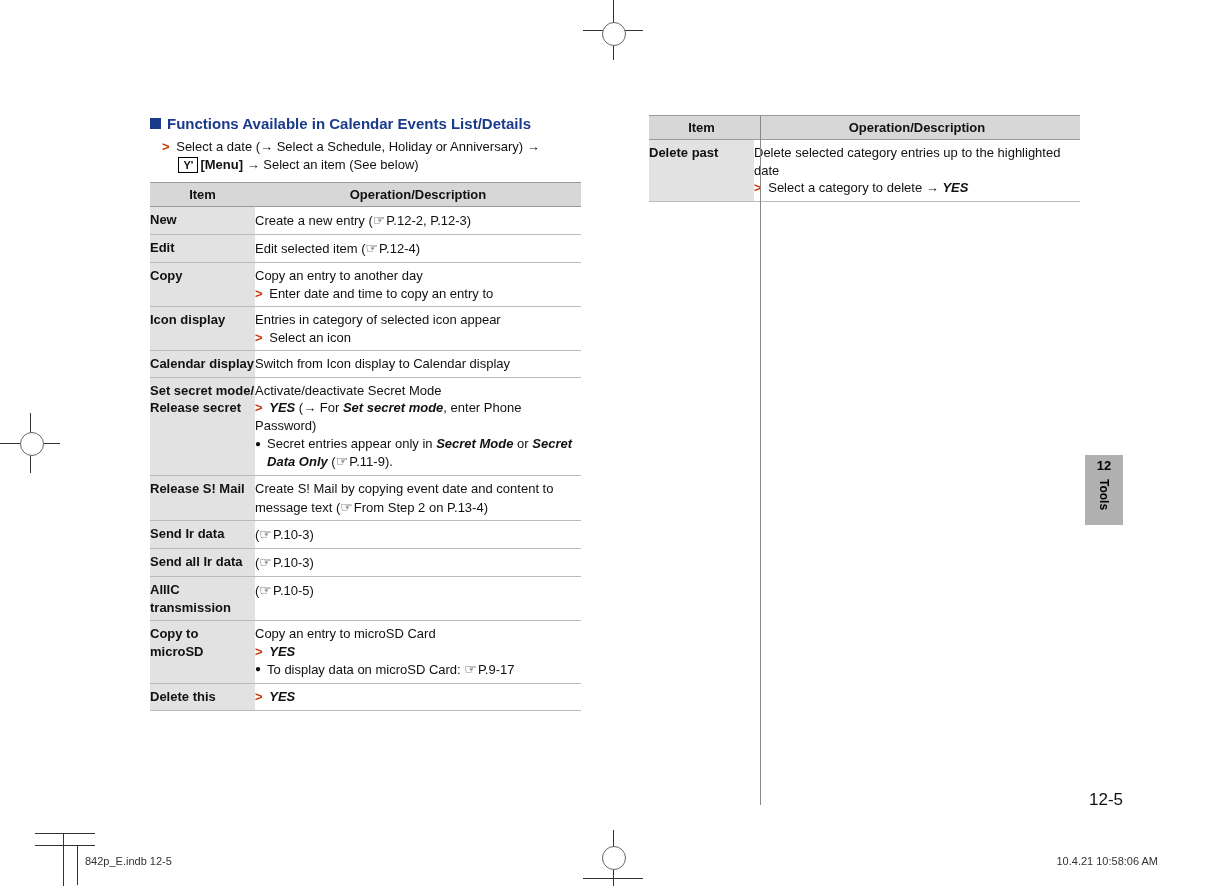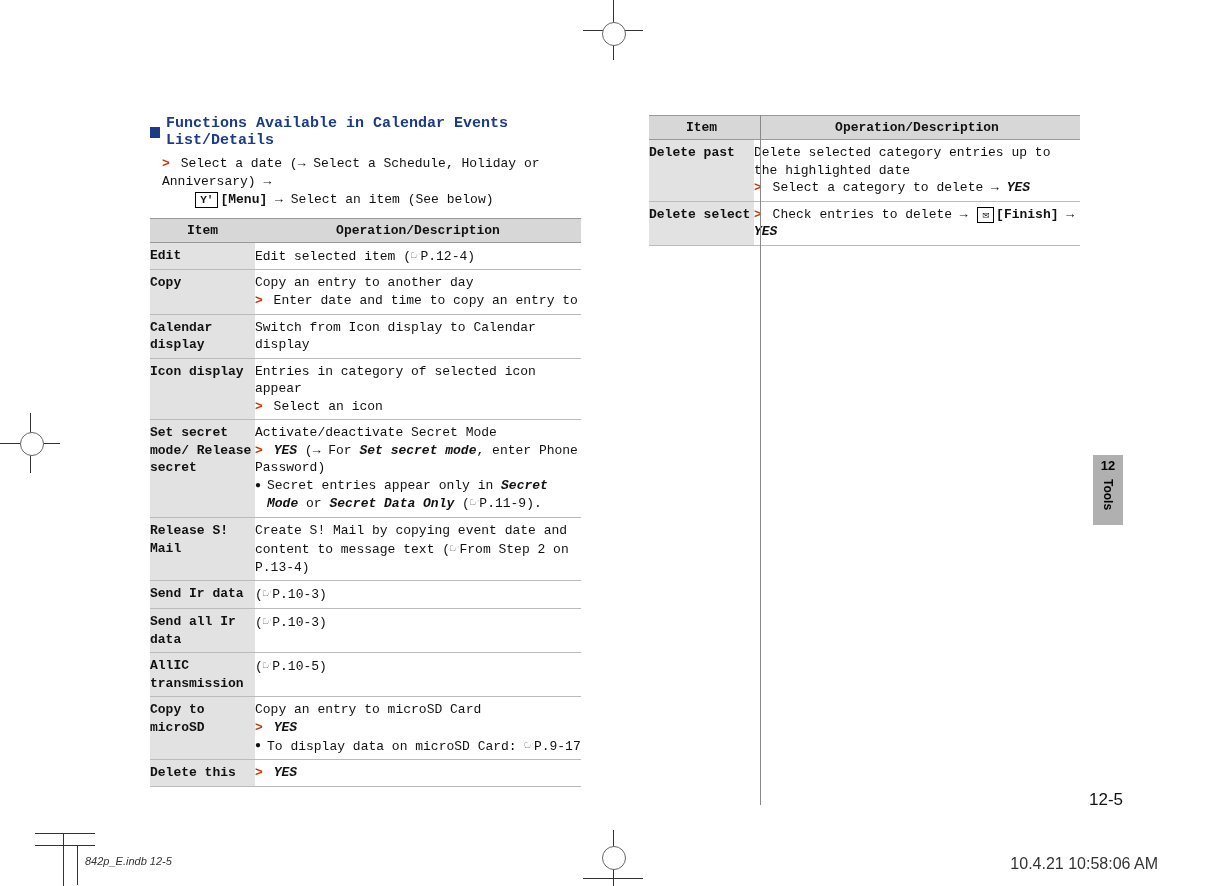--- a/index.html
+++ b/index.html
@@ -12,21 +12,20 @@
     position: relative;
     background: #fff;
   }
   .page {
     position: absolute;
     left: 150px;
     top: 115px;
     width: 930px;
     display: flex;
     gap: 68px;
-    font-family: Liberation Mono, monospace;
   }
   .col { flex: 1 1 0; }
   .vline {
     position: absolute;
     left: 610px;
     top: 0;
     width: 1px;
     height: 690px;
     background: #888;
   }
@@ -79,21 +78,21 @@
     white-space: normal;
   }
   .ref::before { content: "\261E"; font-size: 14px; padding-right:1px;}
   .bullet-row { display:flex; gap:6px; }
   .bullet-dot { font-size: 10px; line-height:18px;}
   .bi { font-style: italic; font-weight: bold; margin-top: 37px; }
   .side-tab {
     position: absolute;
     right: 105px;
     top: 455px;
-    width: 30px;
+    width: 38px;
     height: 70px;
     background: #b0b0b0;
     text-align: center;
     font-size: 13px;
     color: #000;
   }
   .side-tab .num { font-weight: bold; display:block; padding-top:3px;}
   .side-tab .lbl {
     writing-mode: vertical-rl;
     display: block;
@@ -106,27 +105,26 @@
     right: 105px;
     top: 790px;
     font-size: 17px;
   }
   .footer-left {
     position: absolute;
     left: 85px;
     top: 855px;
     font-size: 11px;
     color: #333;
-    font-style: italic;
   }
   .footer-right {
     position: absolute;
     right: 70px;
     top: 855px;
-    font-size: 16px;
+    font-size: 11px;
     color: #333;
   }
   
   .mark { position:absolute; background:#333; }
   .mark.h { height:1px; width:60px; }
   .mark.v { width:1px; height:60px; }
   .circle {
     position:absolute; width:22px; height:22px; border:1px solid #666;
     border-radius:50%; background:#fff;
   }
@@ -164,34 +162,38 @@
 
     <table>
       <thead>
         <tr>
           <th>Item</th>
           <th>Operation/Description</th>
         </tr>
       </thead>
       <tbody id="left-body">
           <tr>
+            <td class="item">New</td>
+            <td>Create a new entry (<span class="ref"></span>P.12-2, P.12-3)</td>
+          </tr>
+          <tr>
             <td class="item">Edit</td>
             <td>Edit selected item (<span class="ref"></span>P.12-4)</td>
           </tr>
           <tr>
             <td class="item">Copy</td>
             <td>Copy an entry to another day<br><span class="gt">&gt;</span> Enter date and time to copy an entry to</td>
           </tr>
           <tr>
+            <td class="item">Icon display</td>
+            <td>Entries in category of selected icon appear<br><span class="gt">&gt;</span> Select an icon</td>
+          </tr>
+          <tr>
             <td class="item">Calendar display</td>
             <td>Switch from Icon display to Calendar display</td>
-          </tr>
-          <tr>
-            <td class="item">Icon display</td>
-            <td>Entries in category of selected icon appear<br><span class="gt">&gt;</span> Select an icon</td>
           </tr>
           <tr>
             <td class="item">Set secret mode/ Release secret</td>
             <td>Activate/deactivate Secret Mode<br><span class="gt">&gt;</span> <span class="bi">YES</span> (→ For <span class="bi">Set secret mode</span>, enter Phone Password)<br><div class="bullet-row">
                 <span class="bullet-dot">●</span>
                 <span>Secret entries appear only in <span class="bi">Secret Mode</span> or <span class="bi">Secret Data Only</span> (<span class="ref"></span>P.11-9).</span>
               </div></td>
           </tr>
           <tr>
             <td class="item">Release S! Mail</td>
@@ -230,24 +232,20 @@
         <tr>
           <th>Item</th>
           <th>Operation/Description</th>
         </tr>
       </thead>
       <tbody id="right-body">
           <tr>
             <td class="item">Delete past</td>
             <td>Delete selected category entries up to the highlighted date<br><span class="gt">&gt;</span> Select a category to delete → <span class="bi">YES</span></td>
           </tr>
-          <tr>
-            <td class="item">Delete select</td>
-            <td><span class="gt">&gt;</span> Check entries to delete → <span class="boxkey">✉</span><b>[Finish]</b> → <span class="bi">YES</span></td>
-          </tr>
         </tbody>
     </table>
   </div>
 </div>
 
 <div class="side-tab">
   <span class="num">12</span>
   <span class="lbl">Tools</span>
 </div>
 

